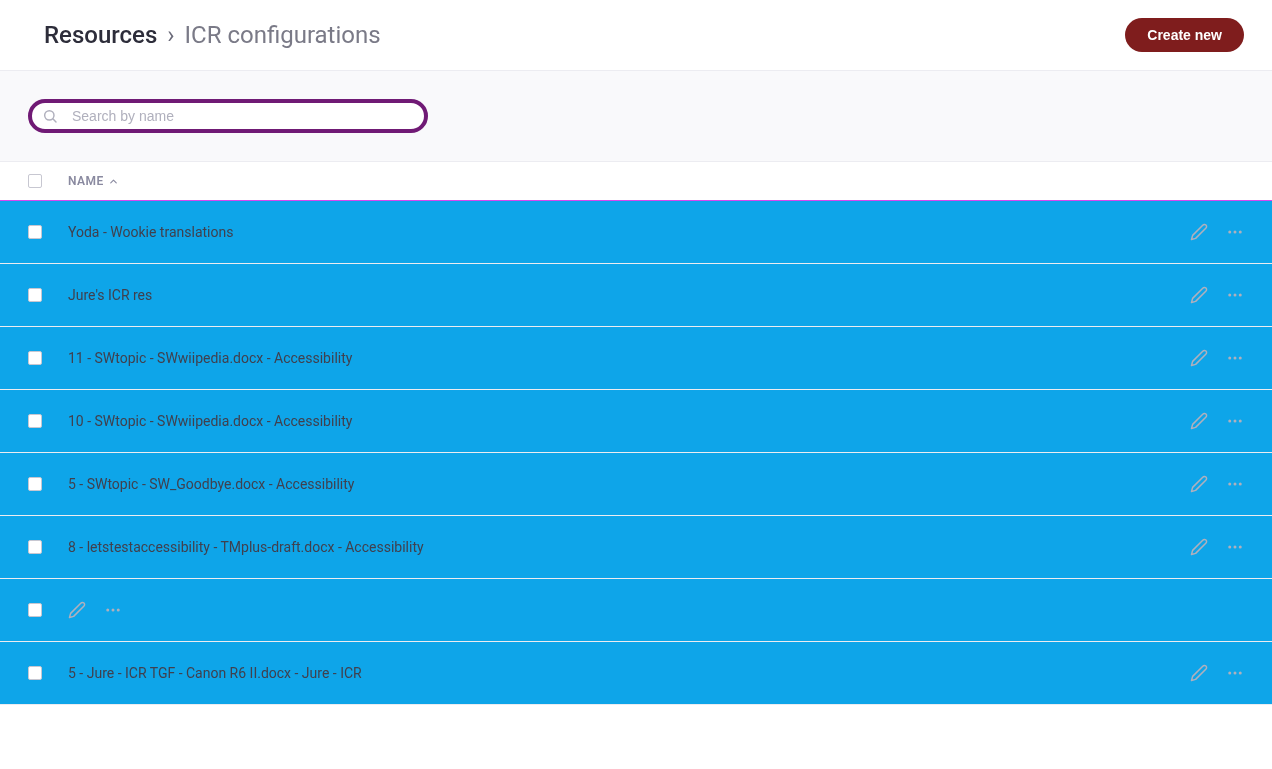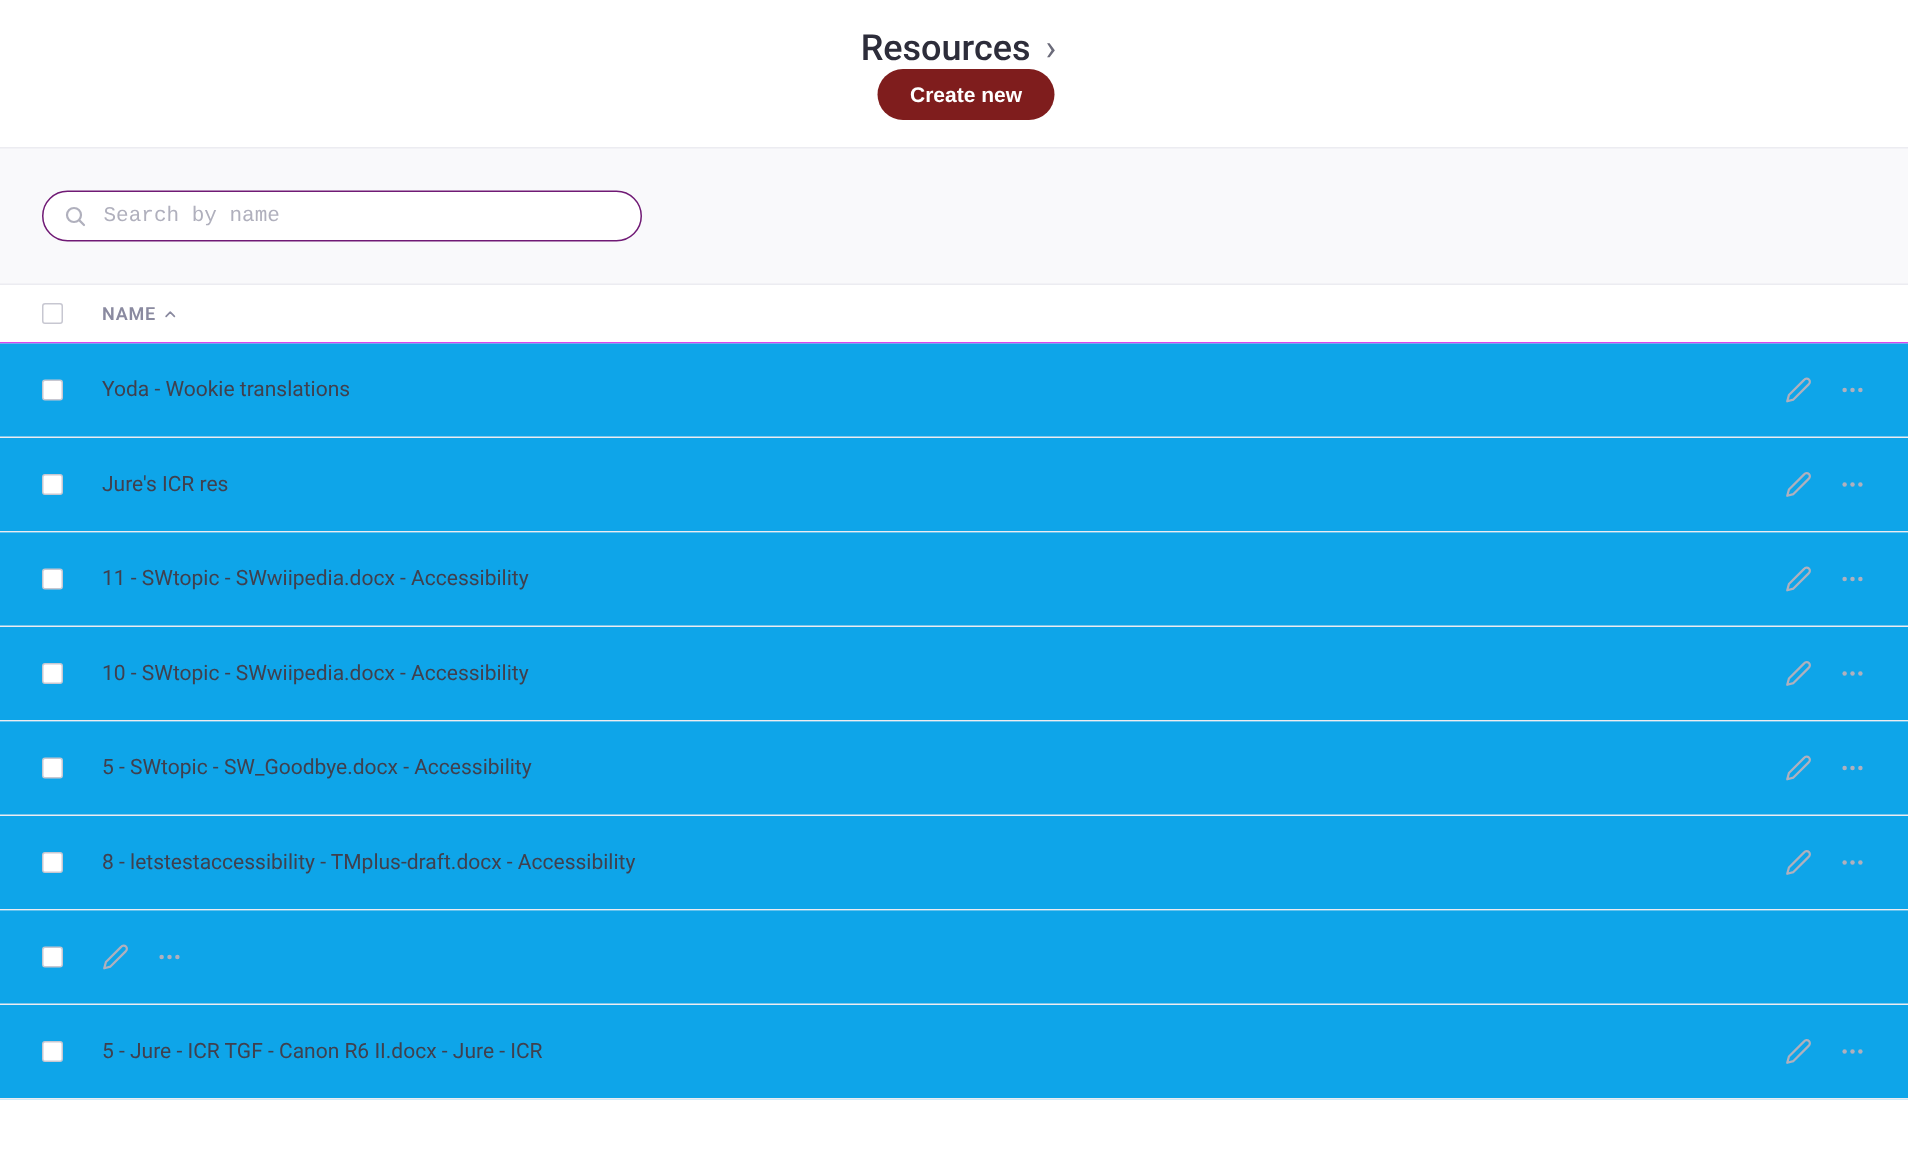--- a/index.html
+++ b/index.html
@@ -12,21 +12,20 @@
       background: #fff;
       color: #2d2d3a;
       width: 1272px;
     }
     .header {
       display: flex;
       align-items: center;
       justify-content: space-between;
       padding: 18px 28px 18px 44px;
       background: #fff;
-      flex-direction: column;
     }
     .breadcrumb {
       display: flex;
       align-items: center;
       font-size: 24px;
       font-weight: 500;
       color: #2d2d3a;
     }
     .breadcrumb-root {
       color: #2d2d3a;
@@ -64,28 +63,27 @@
       position: absolute;
       left: 14px;
       top: 50%;
       transform: translateY(-50%);
       color: #b0b0bd;
       pointer-events: none;
     }
     .search-input {
       width: 100%;
       height: 34px;
-      border: 1px solid #701a75;
+      border: 4px solid #701a75;
       border-radius: 17px;
       padding: 0 16px 0 40px;
       font-size: 14px;
       color: #a21caf;
       outline: none;
       background: #fff;
-      font-family: Liberation Mono, monospace;
     }
     .search-input::placeholder {
       color: #b0b0bd;
     }
     .table-header {
       display: flex;
       align-items: center;
       padding: 12px 28px;
       border-bottom: 1px solid #d946ef;
       background: #fff;
@@ -145,20 +143,21 @@
       display: block;
     }
   </style>
 </head>
 <body>
 
 <div class="header">
   <div class="breadcrumb">
     <span class="breadcrumb-root">Resources</span>
     <span class="breadcrumb-sep">›</span>
+    <span class="breadcrumb-current">ICR configurations</span>
   </div>
   <button class="create-btn">Create new</button>
 </div>
 
 <div class="filter-bar">
   <div class="search-wrap">
     <span class="search-icon">
       <svg width="16" height="16" viewBox="0 0 24 24" fill="none" stroke="currentColor" stroke-width="2.2" stroke-linecap="round" stroke-linejoin="round">
         <circle cx="11" cy="11" r="7"></circle>
         <line x1="21" y1="21" x2="16.65" y2="16.65"></line>

